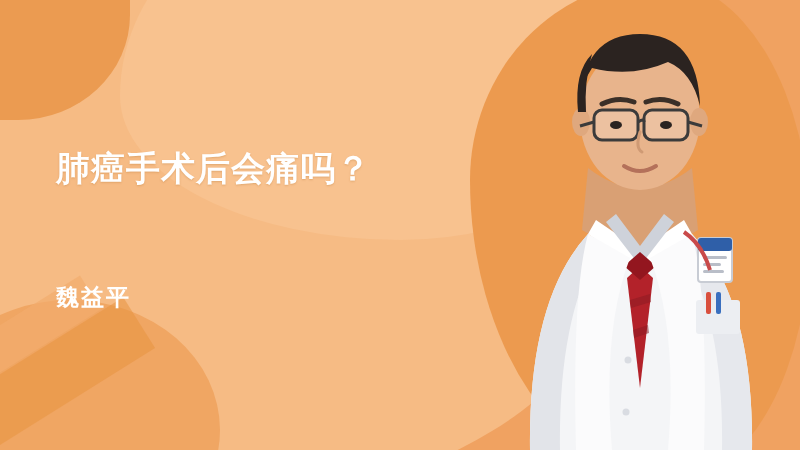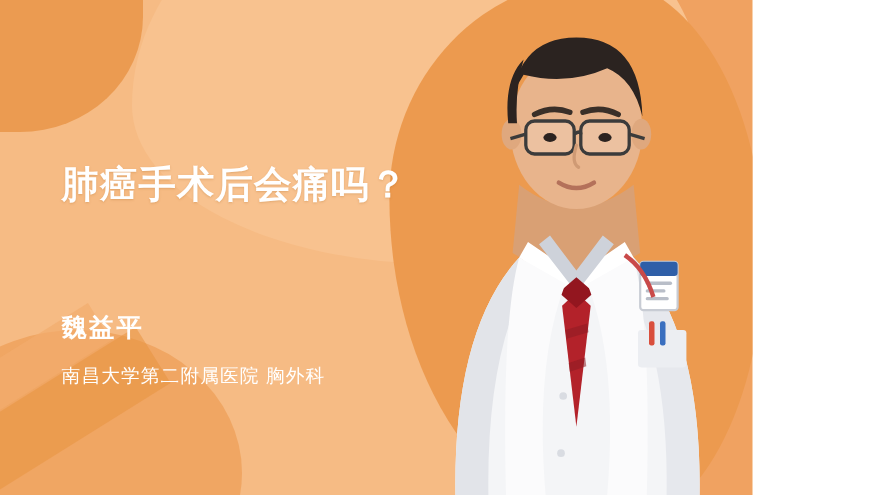--- a/index.html
+++ b/index.html
@@ -5,25 +5,24 @@
   html, body {
     margin: 0;
     padding: 0;
     background: #ffffff;
   }
   body {
     font-family: "Liberation Sans", sans-serif;
   }
   #card {
     position: relative;
-    width: 660px;
+    width: 800px;
     height: 450px;
     overflow: hidden;
     background: #f3a257;
-    padding-left: 24px;
   }
   
   .bg-base {
     position: absolute;
     inset: 0;
     background: #f0a261;
   }
   .bg-light-blob {
     position: absolute;
     left: -60px;
@@ -158,21 +157,20 @@
   <div class="bg-corner-bl"></div>
   <div class="bg-stripe"></div>
   <div class="bg-stripe2"></div>
 
   <div class="headline">肺癌手术后会痛吗？</div>
 
   <div class="doctor-line">
     <span class="doctor-name">魏益平</span>
   </div>
 
-  <div class="affiliation">南昌大学第二附属医院 胸外科</div>
 
   <div class="figure">
     <svg class="fig-svg" viewBox="0 0 330 450" xmlns="http://www.w3.org/2000/svg">
 
       <path d="M118 168 q52 40 104 0 l6 62 q-58 36 -116 0 z" fill="#d9a074"></path>
 
       <path d="M60 450 q-2 -150 58 -216 l52 40 l52 -40 q62 66 60 216 z" fill="#f4f5f7"></path>
 
       <path d="M60 450 q-2 -150 58 -216 l14 10 q-44 70 -42 206 z" fill="#e2e4e9"></path>
 

